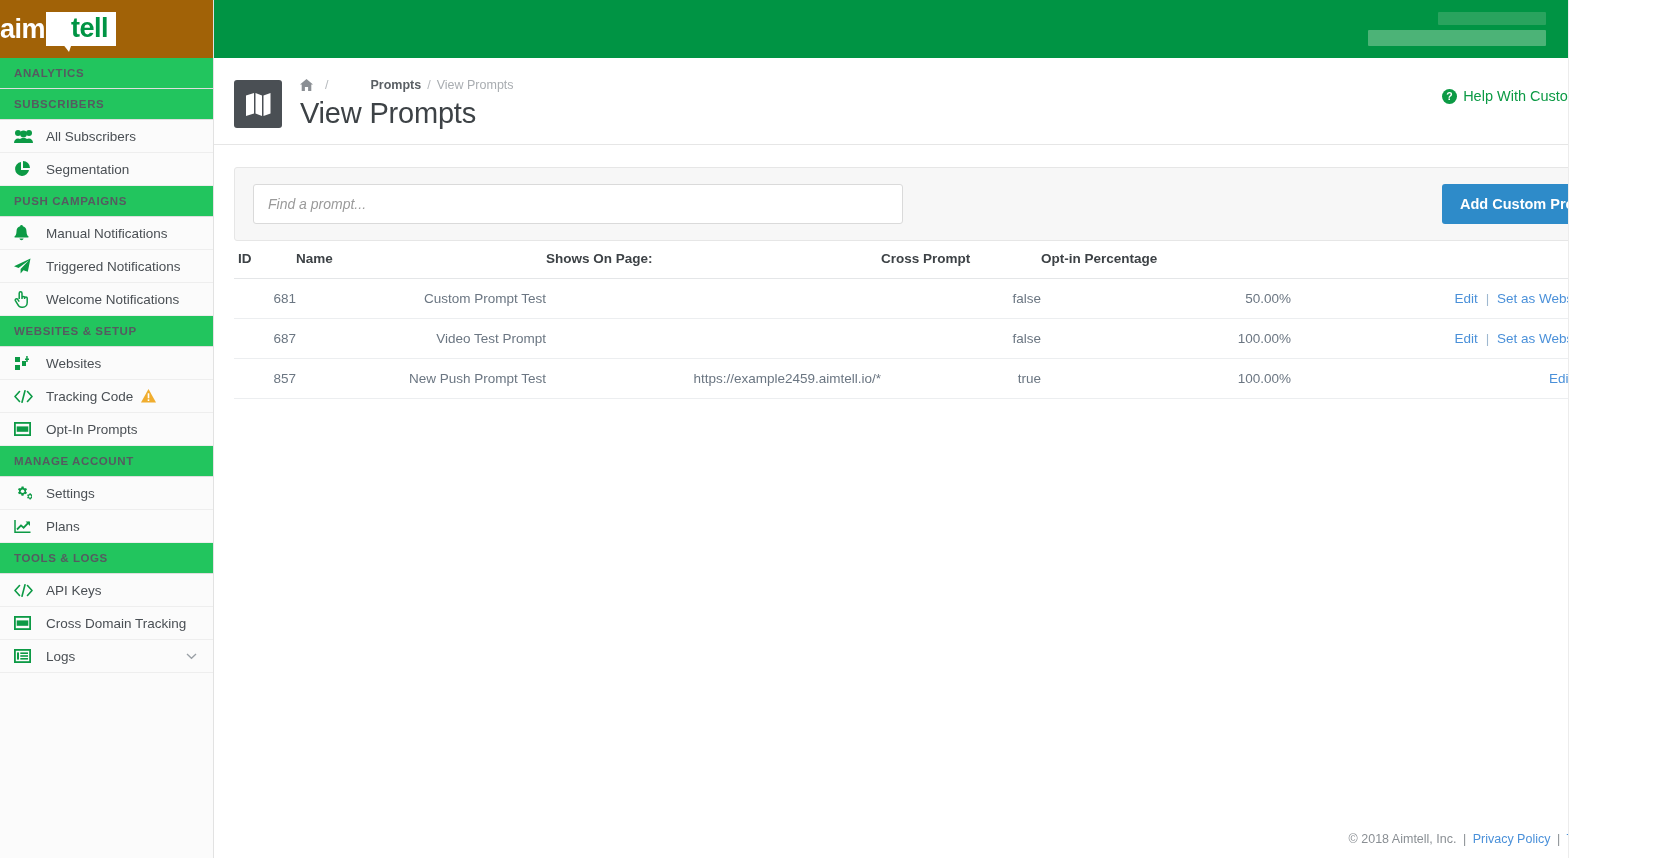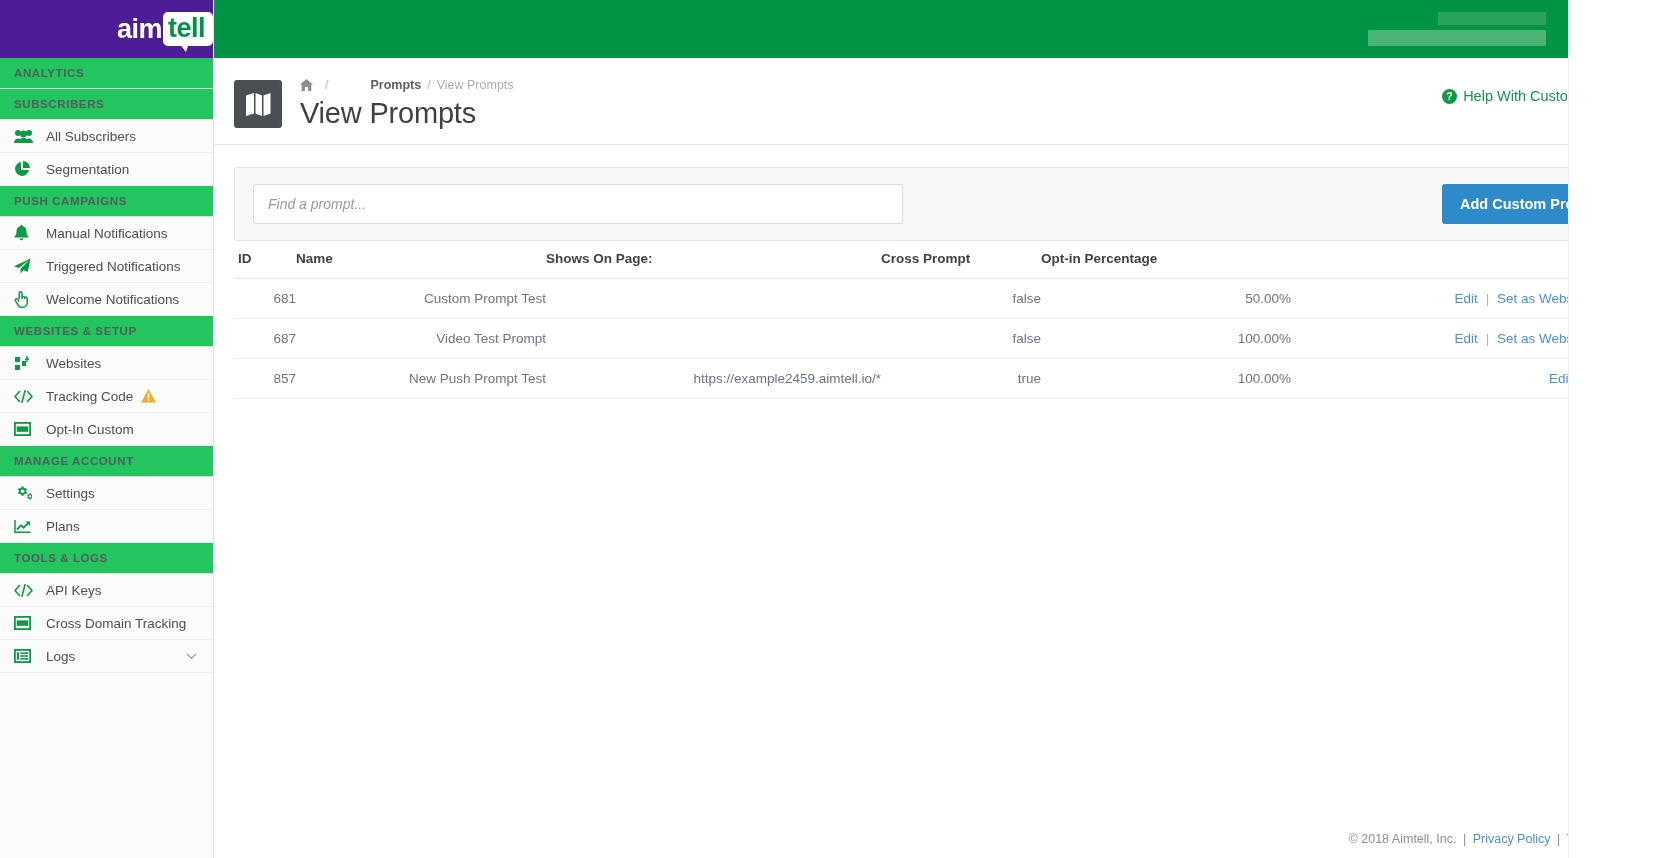--- a/index.html
+++ b/index.html
@@ -15,34 +15,34 @@
   .sidebar {
     width: 214px; height: 858px;
     background: #fbfbfb;
     border-right: 1px solid #e2e2e2;
     flex: 0 0 214px;
     position: relative;
     z-index: 5;
   }
   .logo-block {
     height: 58px;
-    background: #4c1d95;
-    display: flex; align-items: center; justify-content: flex-end;
+    background: #a16207;
+    display: flex; align-items: center; justify-content: flex-start;
   }
   .logo {
     display: flex; align-items: center;
     font-size: 27px; font-weight: bold; color: #ffffff;
     letter-spacing: -0.5px;
   }
   .logo .aim { padding-right: 1px; }
   .logo .bubble {
     position: relative;
     border: 3px solid #ffffff;
-    border-radius: 5px;
-    padding: 0px 5px 1px 2px;
+    border-radius: 0;
+    padding: 0px 5px 1px 22px;
     color: #009444;
     background: #ffffff;
     line-height: 1.02;
   }
   .logo .bubble::after {
     content: "";
     position: absolute;
     left: 13px; bottom: -9px;
     width: 0; height: 0;
     border-left: 7px solid transparent;
@@ -281,21 +281,21 @@
             </svg>
         </span>
       </div>
       <div class="nav-item">
         <span class="nav-ico">
           <svg width="17" height="14" viewBox="0 0 17 14">
               <rect x="0.9" y="0.9" width="15.2" height="12.2" fill="none" stroke="#0c9a45" stroke-width="1.8"></rect>
               <rect x="2.7" y="4.4" width="11.6" height="5.4" fill="#0c9a45"></rect>
             </svg>
         </span>
-        <span class="nav-label">Opt-In Custom</span>
+        <span class="nav-label">Opt-In Prompts</span>
       </div>
 
       <div class="nav-section">MANAGE ACCOUNT</div>
       <div class="nav-item">
         <span class="nav-ico">
           <svg width="18" height="16" viewBox="0 0 18 16">
               <path fill="#0c9a45" d="M6.2 3.4 5 2.9l-1 1.7 1 .8a4.4 4.4 0 0 0 0 1.3l-1 .8 1 1.7 1.2-.5c.3.3.7.5 1.1.7l.2 1.3h2l.2-1.3c.4-.2.8-.4 1.1-.7l1.2.5 1-1.7-1-.8a4.4 4.4 0 0 0 0-1.3l1-.8-1-1.7-1.2.5A4.2 4.2 0 0 0 9.8 2.7L9.6 1.4h-2L7.3 2.7c-.4.2-.8.4-1.1.7z"></path>
               <circle cx="8.6" cy="6.2" r="1.8" fill="#fbfbfb"></circle>
               <path fill="#0c9a45" d="M14.6 9.6l-.8-.3-.7 1.1.7.6a3 3 0 0 0 0 .8l-.7.6.7 1.1.8-.3c.2.2.5.4.8.5l.1.9h1.3l.1-.9c.3-.1.6-.3.8-.5l.8.3.7-1.1-.7-.6a3 3 0 0 0 0-.8l.7-.6-.7-1.1-.8.3a3 3 0 0 0-.8-.5l-.1-.9h-1.3l-.1.9c-.3.1-.6.3-.8.5z"></path>
               <circle cx="16" cy="11.4" r="1.2" fill="#fbfbfb"></circle>

